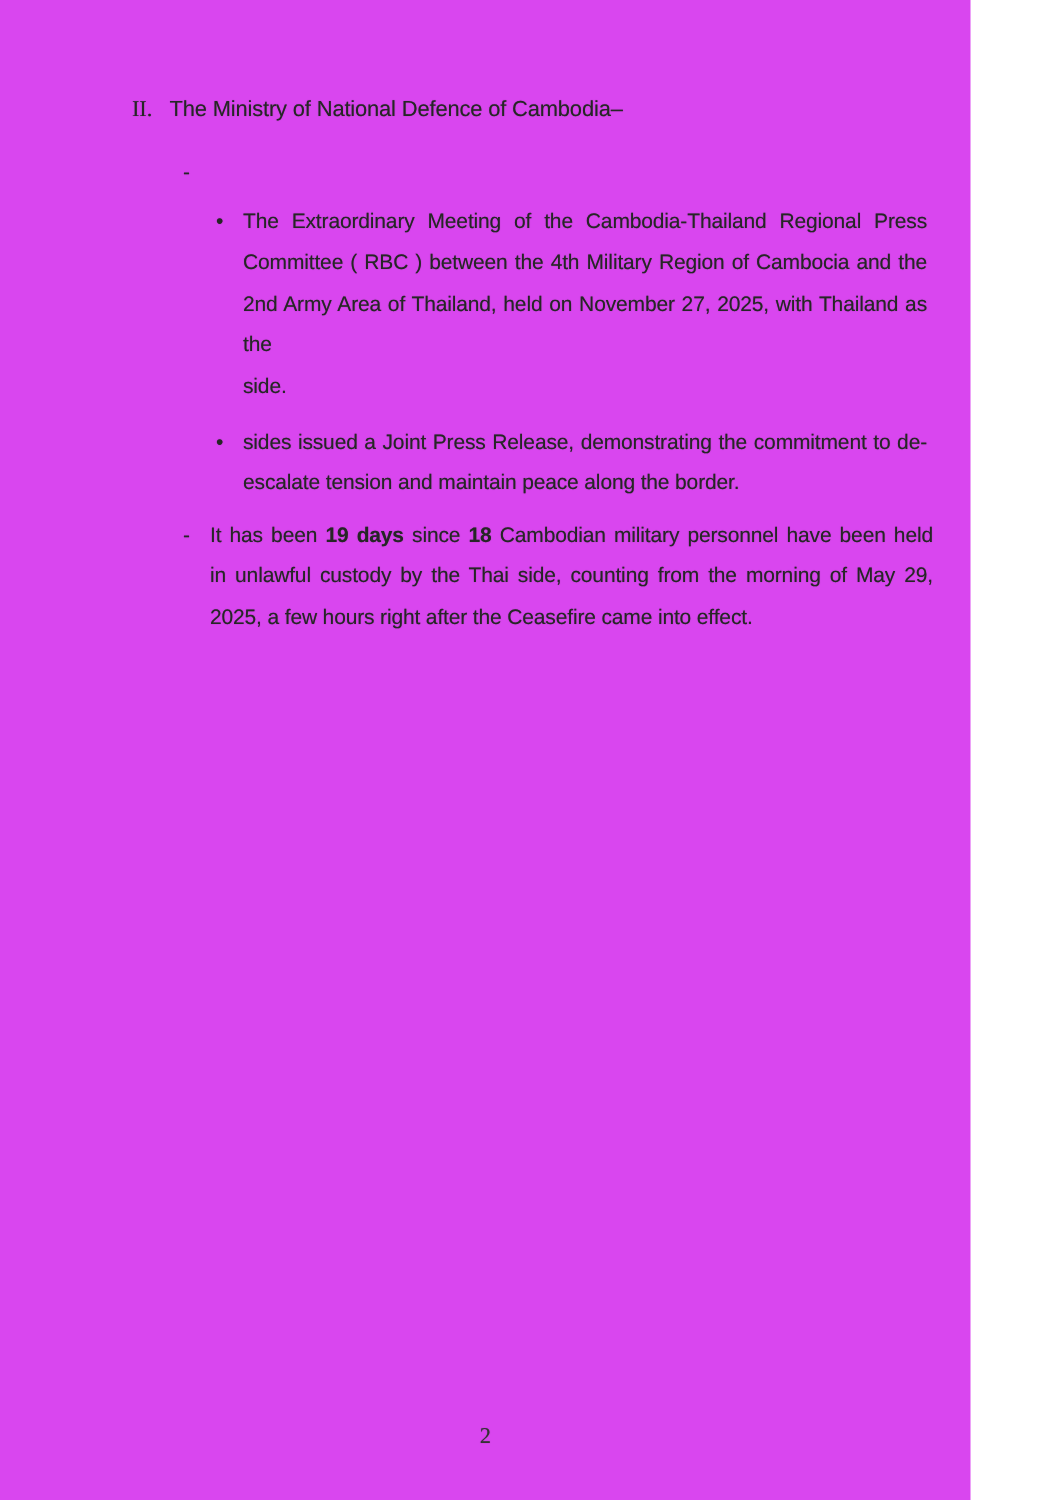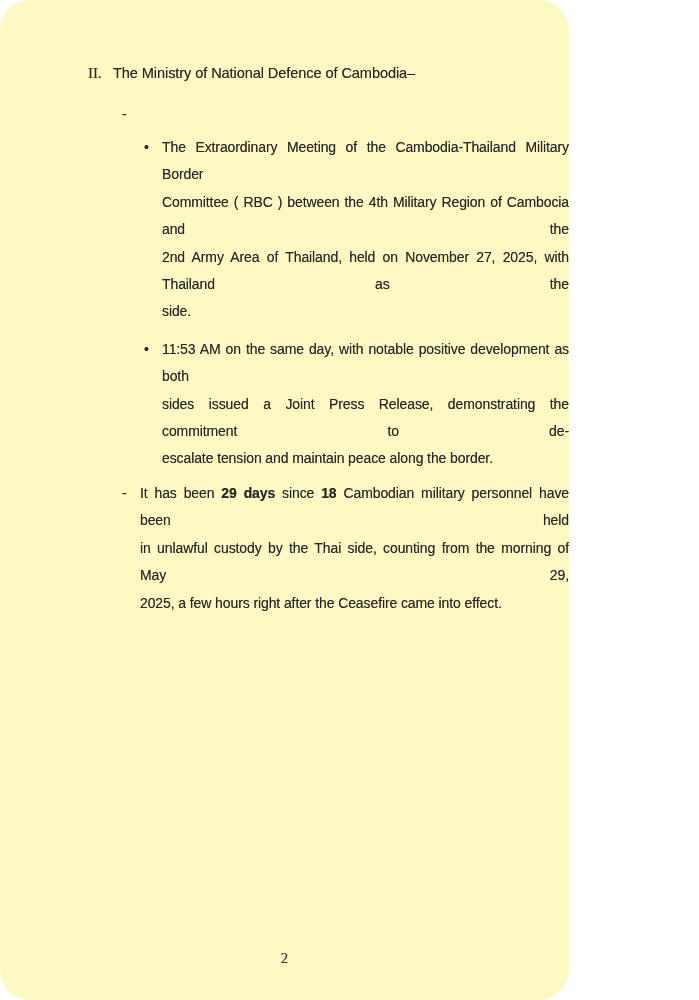--- a/index.html
+++ b/index.html
@@ -2,29 +2,28 @@
 <html><head>
 <meta charset="utf-8">
 <style>
   html, body {
     margin: 0;
     padding: 0;
     background: #ffffff;
   }
   .page {
     position: relative;
-    width: 569px;
+    width: 647px;
     height: 1000px;
-    background: #fef9c3;
+    background: #d946ef;
     overflow: hidden;
     font-family: "Liberation Sans", "DejaVu Sans", sans-serif;
     color: #262626;
     text-shadow: 0 0 0.6px rgba(45,45,45,0.55);
     letter-spacing: -0.1px;
-    border-radius: 30px;
   }
   .heading {
     display: flex;
     margin: 63px 0 0 88px;
     font-size: 14.6px;
     line-height: 20px;
     white-space: nowrap;
   }
   .heading .numeral {
     font-family: "Liberation Serif", "DejaVu Serif", serif;
@@ -83,41 +82,40 @@
     <span>The Ministry of National Defence of Cambodia–</span>
   </div>
 
   <div class="sub">
     <span class="marker">-</span>
   </div>
 
   <div class="item bullet-item">
     <span class="marker">•</span>
     <div class="text">
-      <div class="line just">The Extraordinary Meeting of the Cambodia-Thailand Military Border</div>
+      <div class="line just">The Extraordinary Meeting of the Cambodia-Thailand Regional Press</div>
       <div class="line just">Committee ( RBC ) between the 4th Military Region of Cambocia and the</div>
       <div class="line just">2nd Army Area of Thailand, held on November 27, 2025, with Thailand as the</div>
       <div class="line">side.</div>
     </div>
   </div>
 
   <div class="item bullet-item">
     <span class="marker">•</span>
     <div class="text">
-      <div class="line just">11:53 AM on the same day, with notable positive development as both</div>
       <div class="line just">sides issued a Joint Press Release, demonstrating the commitment to de-</div>
       <div class="line">escalate tension and maintain peace along the border.</div>
     </div>
   </div>
 
   <div class="item dash-item">
     <span class="marker">-</span>
     <div class="text">
       <div class="line just">
-        <span>It has been </span><span class="b">29 days</span><span> since </span><span class="b">18</span><span> Cambodian military personnel have been held</span>
+        <span>It has been </span><span class="b">19 days</span><span> since </span><span class="b">18</span><span> Cambodian military personnel have been held</span>
       </div>
       <div class="line just">in unlawful custody by the Thai side, counting from the morning of May 29,</div>
       <div class="line">2025, a few hours right after the Ceasefire came into effect.</div>
     </div>
   </div>
 
   <div class="pagenum">2</div>
 
 </div>
 

